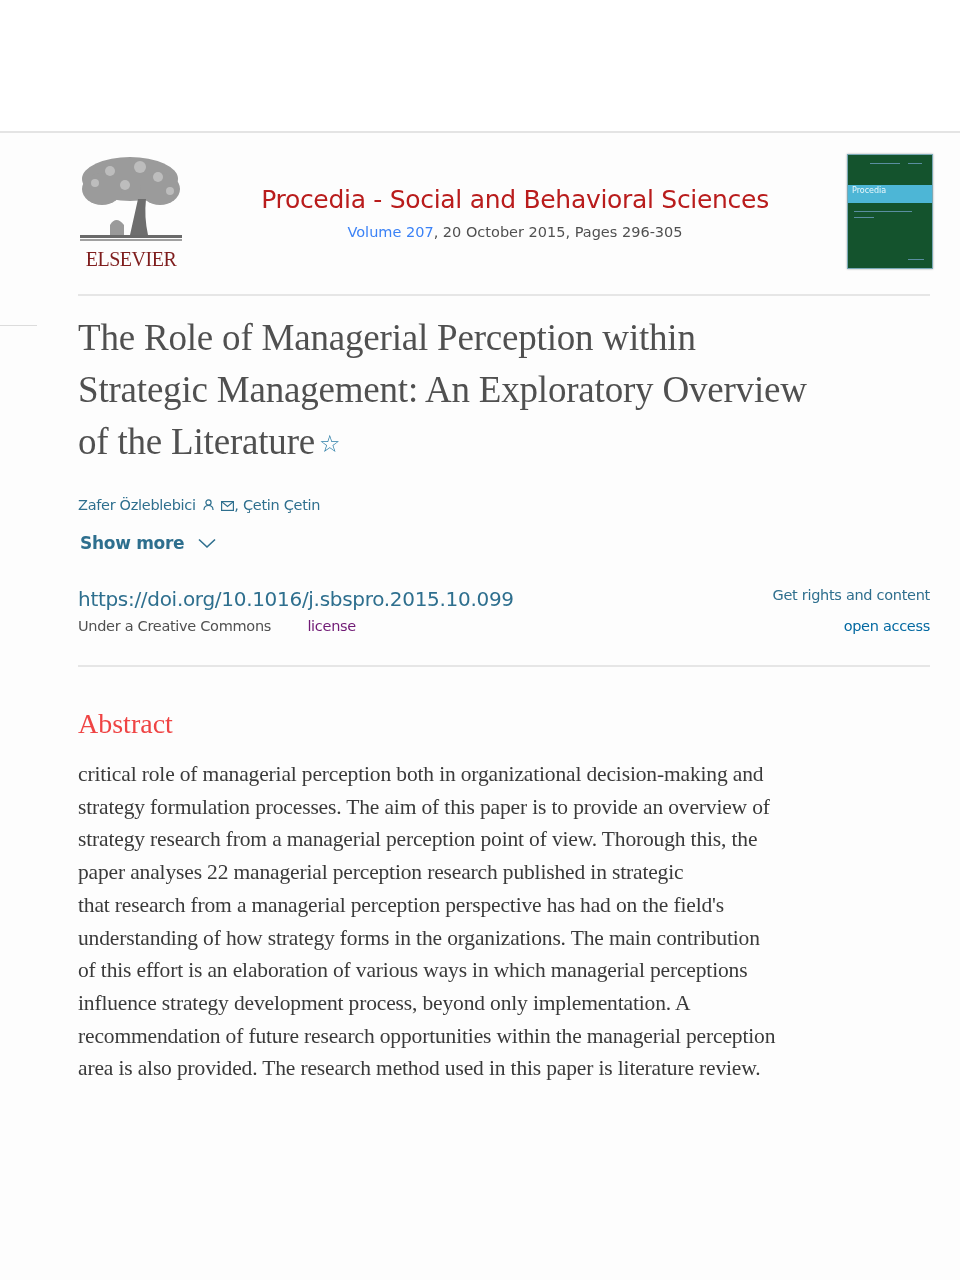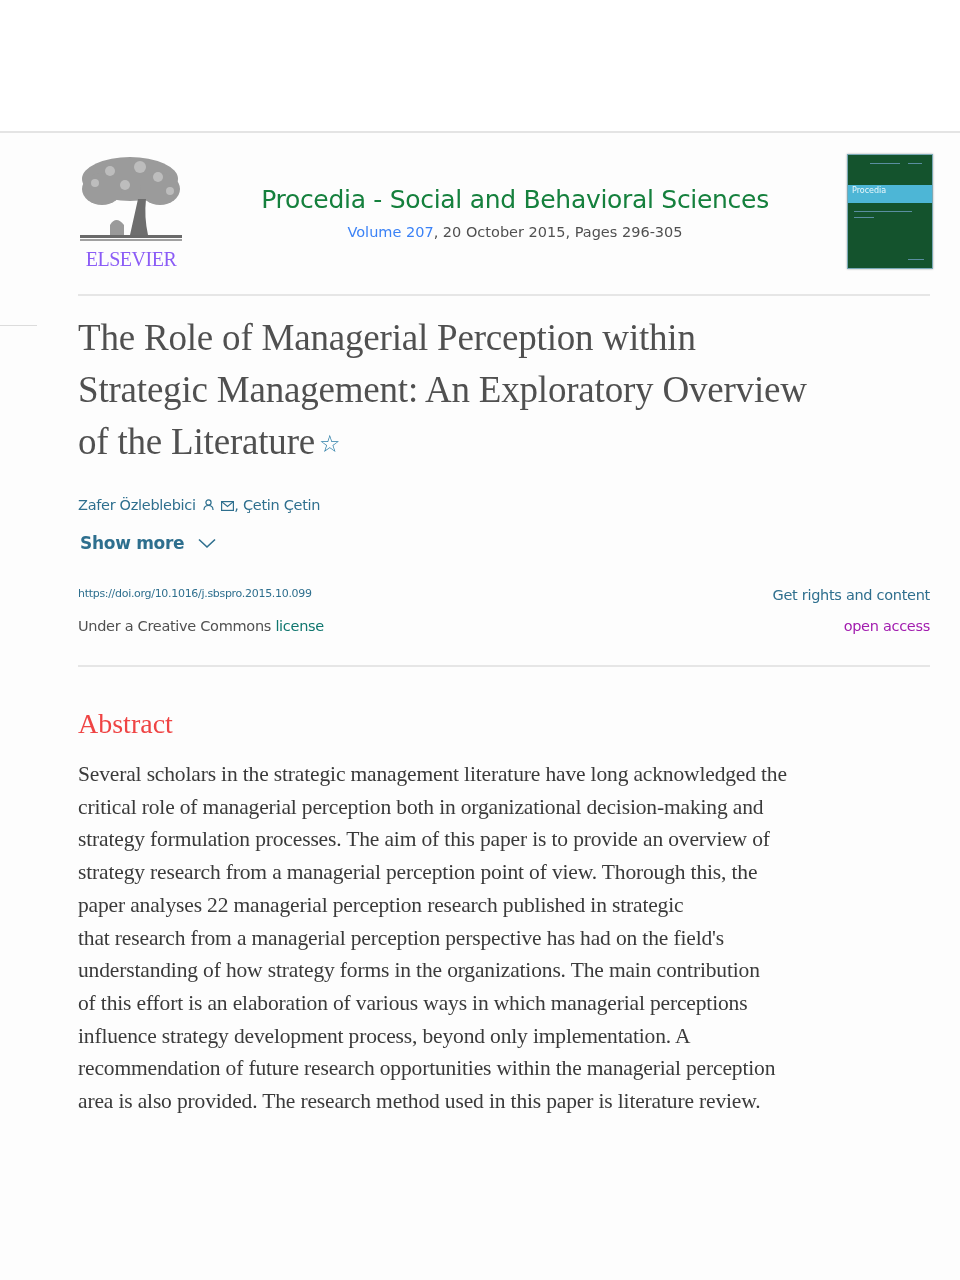--- a/index.html
+++ b/index.html
@@ -11,25 +11,25 @@
   }
   .top-blank { position: absolute; left: 0; top: 0; width: 960px; height: 131px; background: #ffffff; }
   .top-rule { position: absolute; left: 0; top: 131px; width: 960px; height: 2px; background: #e4e4e4; }
   .left-rule { position: absolute; left: 0; top: 325px; width: 37px; height: 1px; background: #dcdcdc; }
 
   .publisher-logo { position: absolute; left: 78px; top: 155px; width: 106px; height: 116px; }
   .tree { position: absolute; left: 2px; top: 0; width: 102px; height: 88px; }
   .elsevier-word {
     position: absolute; left: 0; top: 93px; width: 106px; text-align: center;
     font-family: "Liberation Serif", serif; font-size: 20px; letter-spacing: -0.5px;
-    color: #8b5cf6; line-height: 22px;
+    color: #7f1d1d; line-height: 22px;
   }
 
   .journal-block { position: absolute; left: 200px; top: 182px; width: 630px; text-align: center; }
-  .journal-title { font-family: "DejaVu Sans", sans-serif; font-size: 25px; color: #15803d; letter-spacing: -0.3px; line-height: 36px; }
+  .journal-title { font-family: "DejaVu Sans", sans-serif; font-size: 25px; color: #b91c1c; letter-spacing: -0.3px; line-height: 36px; }
   .journal-meta { font-family: "DejaVu Sans", sans-serif; font-size: 14.5px; color: #505050; margin-top: 4px; line-height: 20px; }
   .journal-meta a { color: #3b82f6; text-decoration: none; }
 
   .cover { position: absolute; left: 847px; top: 154px; width: 84px; height: 113px; background: #14532d; border: 1px solid #7aa9b6; box-shadow: 0 0 2px #aaa; }
   .cover .band { position: absolute; left: 0; top: 30px; width: 84px; height: 18px; background: #4db6d6; }
   .cover .band-text { position: absolute; left: 4px; top: 31px; font-size: 8px; color: #eaf7fb; font-family: "DejaVu Sans", sans-serif; }
   .cover .line { position: absolute; height: 1px; background: #5a8ea0; }
 
   .rule-1 { position: absolute; left: 78px; top: 294px; width: 852px; height: 2px; background: #e6e6e6; }
 
@@ -40,25 +40,25 @@
   }
   .star-icon { color: #2e7fa8; font-size: 24px; vertical-align: 2px; margin-left: 4px; }
 
   .authors { position: absolute; left: 78px; top: 494px; font-family: "DejaVu Sans", sans-serif; font-size: 14.5px; color: #2e6f8e; line-height: 22px; letter-spacing: -0.3px; }
   .authors a { color: #2e6f8e; text-decoration: none; }
   .mini-icon { display: inline-block; vertical-align: -1px; margin-left: 3px; }
 
   .show-more { position: absolute; left: 80px; top: 533px; font-family: "DejaVu Sans", sans-serif; font-size: 17px; color: #2e6f8e; font-weight: bold; letter-spacing: -0.3px; }
   .chev { display: inline-block; vertical-align: 0; margin-left: 8px; }
 
-  .doi { position: absolute; left: 78px; top: 587px; font-family: "DejaVu Sans", sans-serif; font-size: 11px; color: #2e6f8e; letter-spacing: -0.3px; }
+  .doi { position: absolute; left: 78px; top: 587px; font-family: "DejaVu Sans", sans-serif; font-size: 20px; color: #2e6f8e; letter-spacing: -0.3px; }
   .license-line { position: absolute; left: 78px; top: 618px; font-family: "DejaVu Sans", sans-serif; font-size: 14.5px; color: #505050; letter-spacing: -0.3px; }
-  .license-line a { color: #0f766e; text-decoration: none; }
+  .license-line a { color: #701a75; text-decoration: none; margin-left: 32px; }
   .rights { position: absolute; right: 30px; top: 587px; font-family: "DejaVu Sans", sans-serif; font-size: 14.5px; color: #2e6f8e; letter-spacing: -0.3px; }
-  .open-access { position: absolute; right: 30px; top: 618px; font-family: "DejaVu Sans", sans-serif; font-size: 14.5px; color: #a21caf; letter-spacing: -0.3px; }
+  .open-access { position: absolute; right: 30px; top: 618px; font-family: "DejaVu Sans", sans-serif; font-size: 14.5px; color: #0369a1; letter-spacing: -0.3px; }
 
   .rule-2 { position: absolute; left: 78px; top: 665px; width: 852px; height: 2px; background: #e6e6e6; }
 
   .abstract-heading { position: absolute; left: 78px; top: 708px; font-family: "Liberation Serif", serif; font-size: 28px; color: #ef4444; }
   .abstract-body {
     position: absolute; left: 78px; top: 758px; width: 862px;
     font-family: "Liberation Serif", serif; font-size: 21.5px; line-height: 32.7px; color: #3a3a3a;
     letter-spacing: -0.15px;
   }
   .abstract-body span { display: block; white-space: nowrap; }
@@ -142,21 +142,20 @@
   <span>Under a Creative Commons </span><a>license</a>
 </div>
 <div class="rights">Get rights and content</div>
 <div class="open-access">open access</div>
 
 <div class="rule-2"></div>
 
 <h2 class="abstract-heading" style="margin:0;font-weight:normal;">Abstract</h2>
 
 <div class="abstract-body">
-  <span>Several scholars in the strategic management literature have long acknowledged the</span>
   <span>critical role of managerial perception both in organizational decision-making and</span>
   <span>strategy formulation processes. The aim of this paper is to provide an overview of</span>
   <span>strategy research from a managerial perception point of view. Thorough this, the</span>
   <span>paper analyses 22 managerial perception research published in strategic</span>
   <span>that research from a managerial perception perspective has had on the field's</span>
   <span>understanding of how strategy forms in the organizations. The main contribution</span>
   <span>of this effort is an elaboration of various ways in which managerial perceptions</span>
   <span>influence strategy development process, beyond only implementation. A</span>
   <span>recommendation of future research opportunities within the managerial perception</span>
   <span>area is also provided. The research method used in this paper is literature review.</span>

